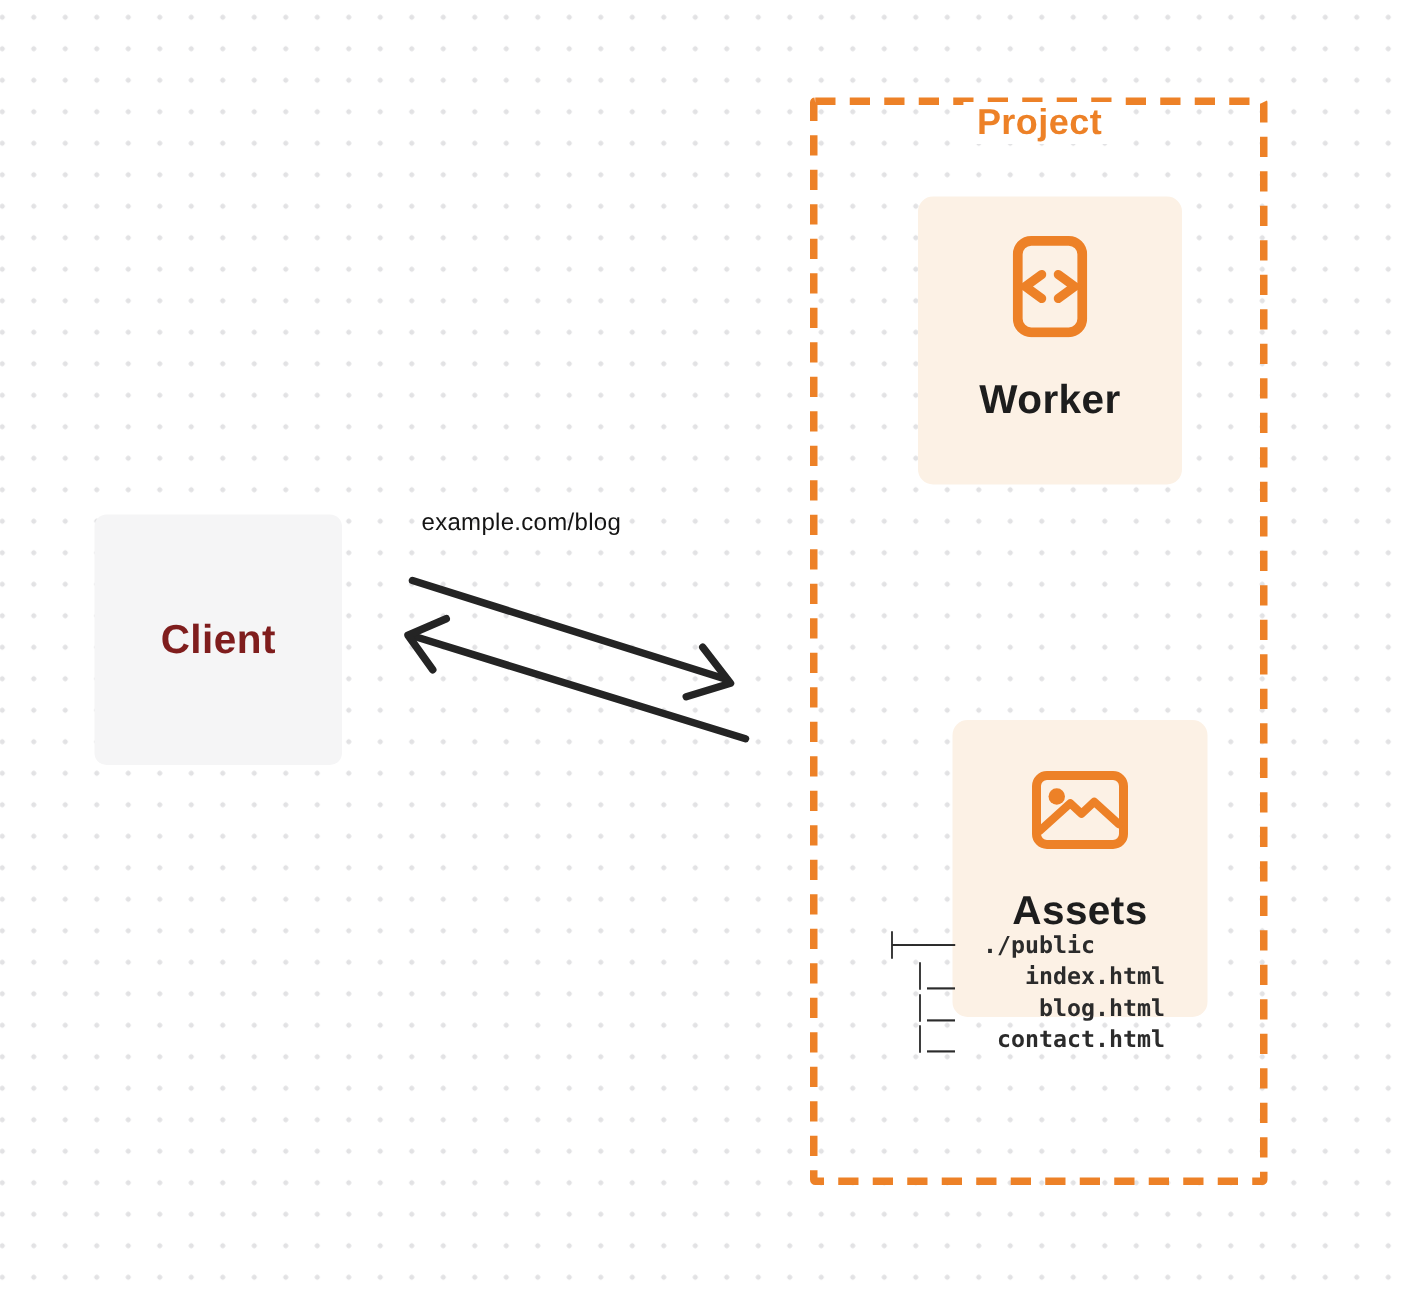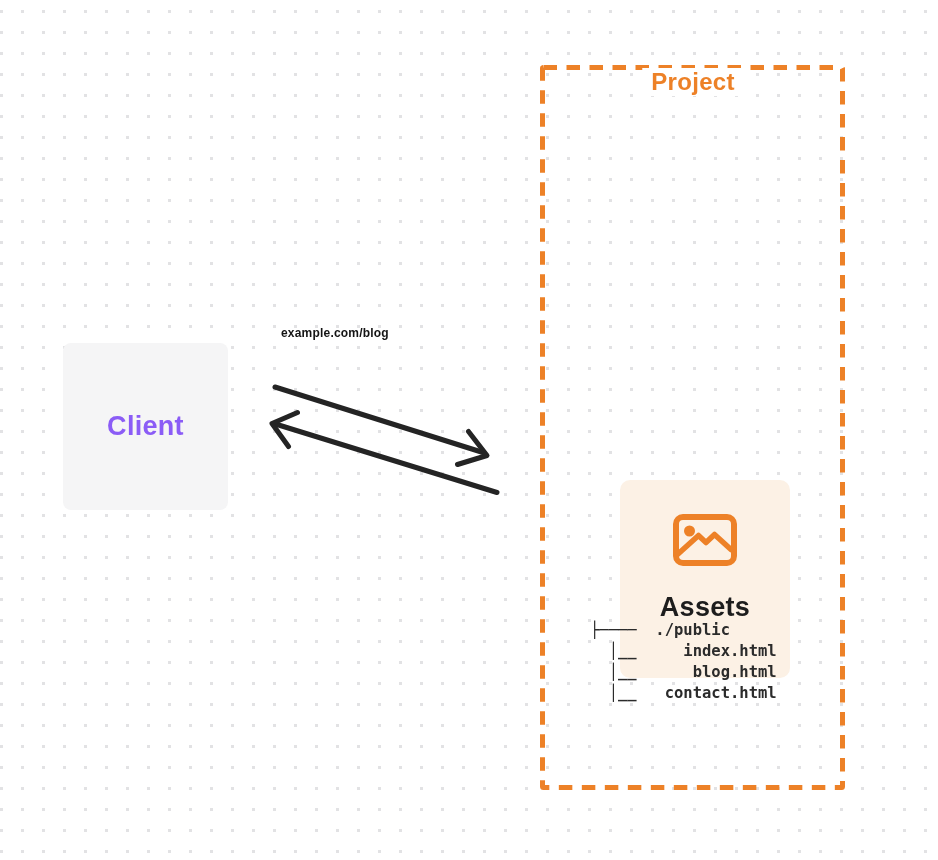--- a/index.html
+++ b/index.html
@@ -23,44 +23,44 @@
     pointer-events: none;
   }
   .client-box {
     position: absolute; left: 63px; top: 343px;
     width: 165px; height: 167px;
     background: #f5f5f6;
     border-radius: 8px;
     display: flex; align-items: center; justify-content: center;
   }
   .client-box .label {
-    font-size: 27px; font-weight: 700; color: #8b5cf6; letter-spacing: 0.3px;
+    font-size: 27px; font-weight: 700; color: #7f1d1d; letter-spacing: 0.3px;
   }
   .url-label {
-    position: absolute; left: 281px; top: 326px;
-    font-size: 12px; font-weight: 700; color: #141414; letter-spacing: 0.2px;
+    position: absolute; left: 281px; top: 340px;
+    font-size: 16px; font-weight: 400; color: #141414; letter-spacing: 0.2px;
   }
   .project-label {
     position: absolute; left: 693px; top: 51px;
     transform: translateX(-50%);
     background: #ffffff;
     padding: 0 9px;
     font-size: 24px; font-weight: 700; color: #ed8127; letter-spacing: 0.3px; margin-top: 17px;
   }
   .card {
     position: absolute;
     background: #fcf1e5;
     border-radius: 10px;
     display: flex; flex-direction: column; align-items: center;
   }
   .card .label {
     font-size: 27px; font-weight: 700; color: #1d1d1d; letter-spacing: 0.3px;
   }
   .worker-card { left: 612px; top: 131px; width: 176px; height: 166px; padding-top: 26px; gap: 26px; }
-  .assets-card { left: 620px; top: 480px; width: 170px; height: 164px; padding-top: 34px; gap: 26px; }
+  .assets-card { left: 635px; top: 480px; width: 170px; height: 164px; padding-top: 34px; gap: 26px; }
   .file-tree {
     position: absolute; left: 590px; top: 620px; margin: 0;
     font-family: "DejaVu Sans Mono", monospace;
     font-size: 15.5px; line-height: 21px; font-weight: 700;
     color: #2b2b2b; white-space: pre;
   }
 </style>
 </head>
 <body>
 
@@ -81,20 +81,28 @@
   </svg>
 
   <div class="client-box">
     <span class="label">Client</span>
   </div>
 
   <div class="url-label">example.com/blog</div>
 
   <div class="project-label">Project</div>
 
+  <div class="card worker-card">
+    <svg width="50" height="68" viewBox="0 0 50 68" fill="none">
+      <rect x="3.5" y="3.5" width="43" height="61" rx="9" stroke="#ed8127" stroke-width="6.5"></rect>
+      <path d="M19.5 26 L8.5 34 L19.5 42" stroke="#ed8127" stroke-width="6" stroke-linejoin="miter" stroke-linecap="round"></path>
+      <path d="M30.5 26 L41.5 34 L30.5 42" stroke="#ed8127" stroke-width="6" stroke-linejoin="miter" stroke-linecap="round"></path>
+    </svg>
+    <span class="label">Worker</span>
+  </div>
 
   <div class="card assets-card">
     <svg width="64" height="52" viewBox="0 0 64 52" fill="none">
       <rect x="3" y="3" width="58" height="46" rx="7" stroke="#ed8127" stroke-width="6"></rect>
       <circle cx="16.5" cy="17" r="5.5" fill="#ed8127"></circle>
       <path d="M5 40 L25.5 21.5 L33 28.5 L41.5 20.5 L58 35.5" stroke="#ed8127" stroke-width="5.5" stroke-linejoin="round" stroke-linecap="round"></path>
     </svg>
     <span class="label">Assets</span>
   </div>
 

